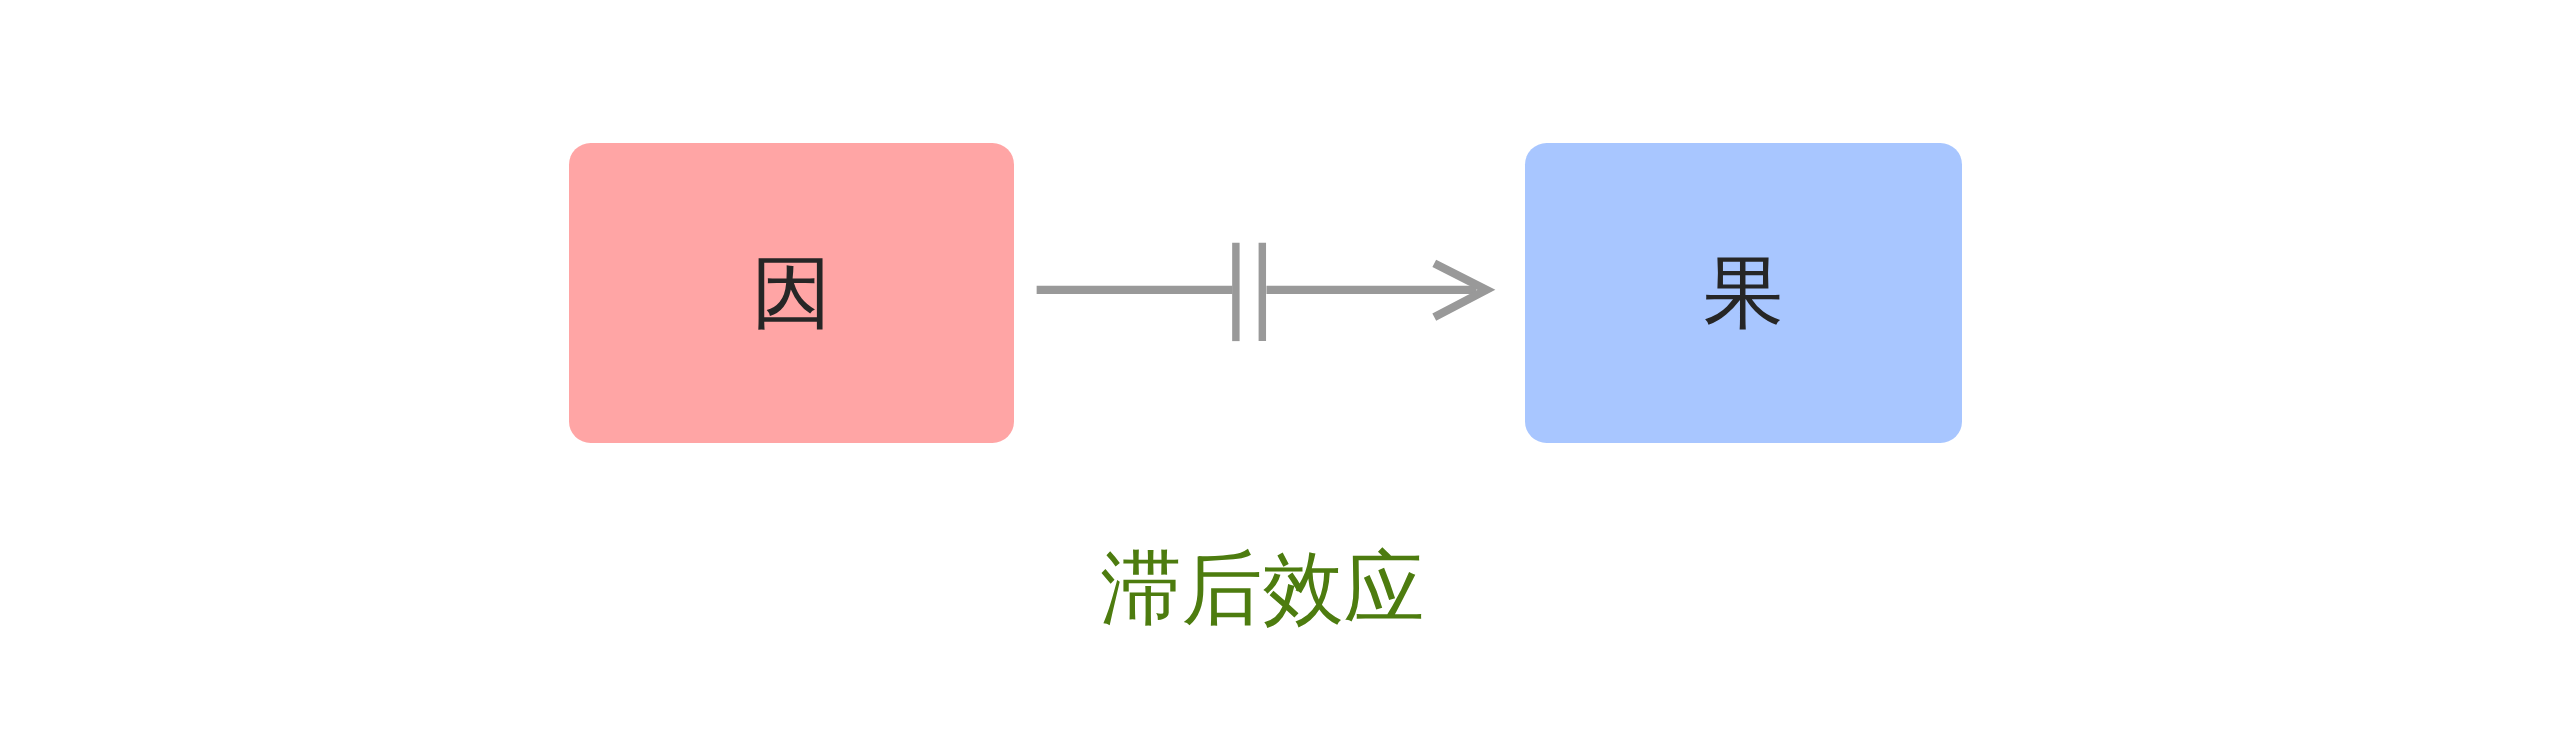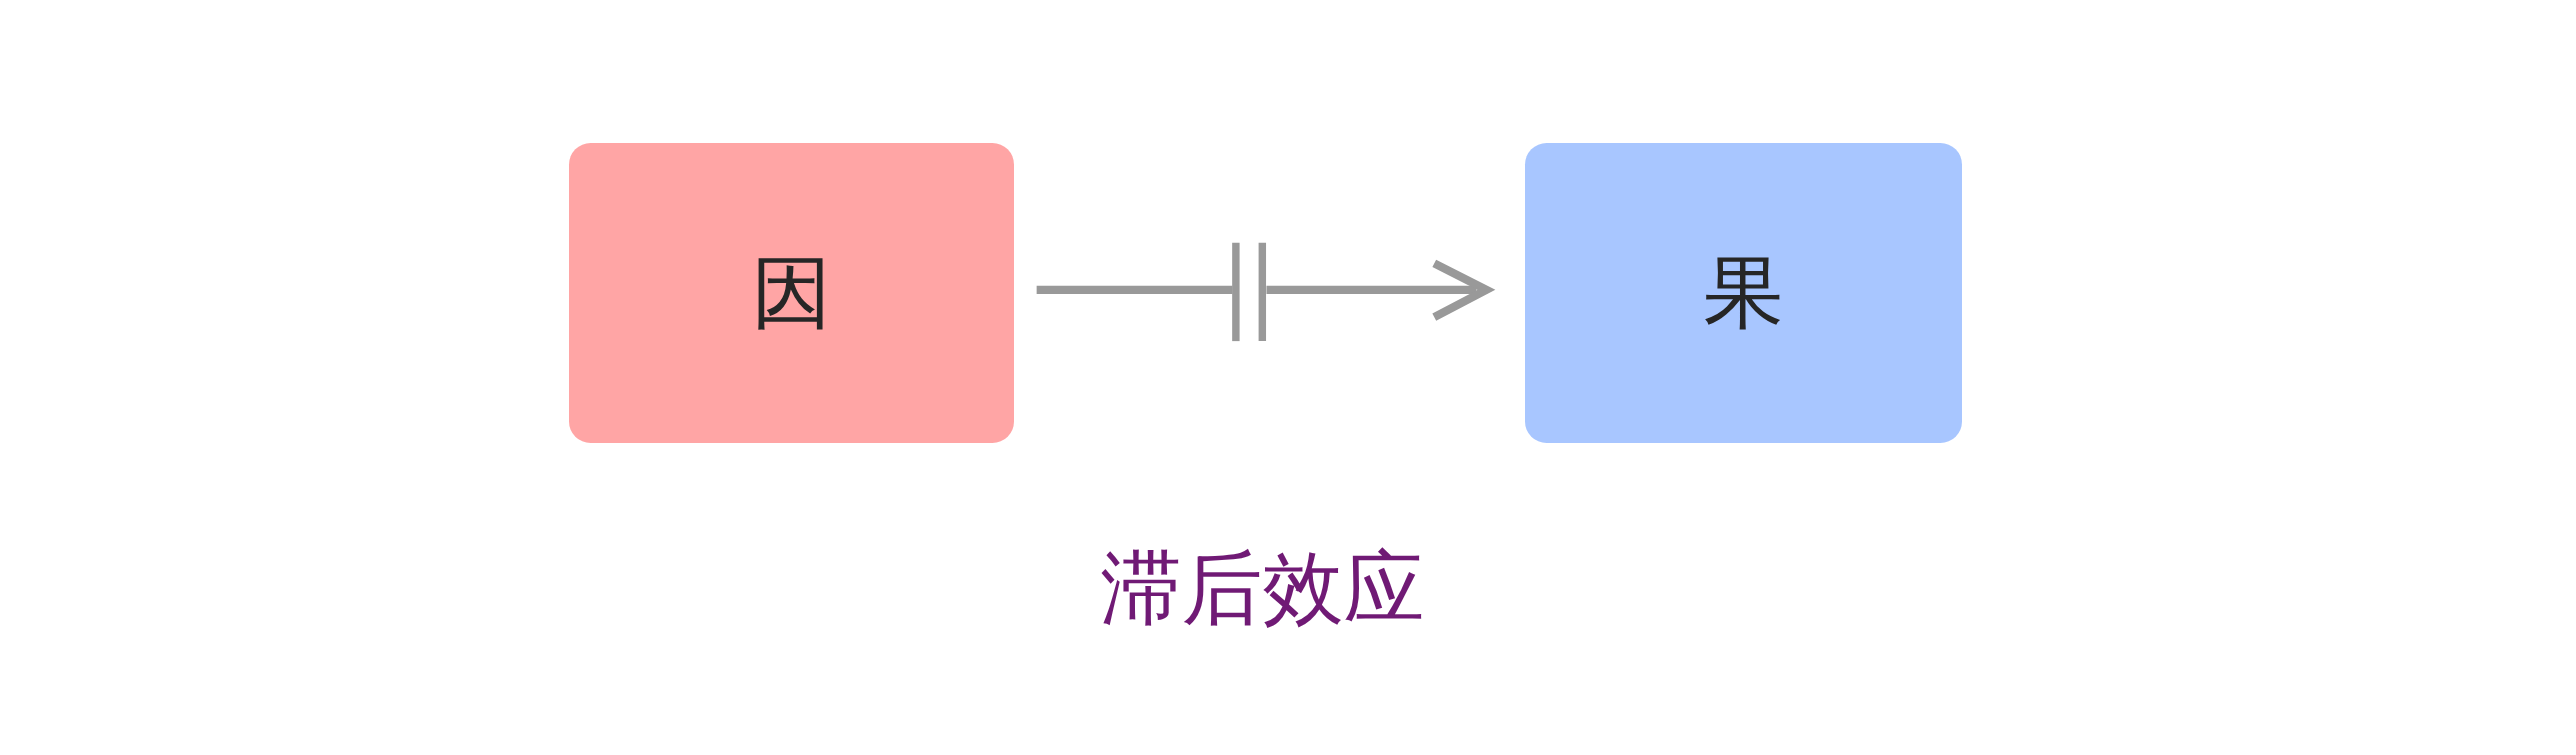--- a/index.html
+++ b/index.html
@@ -88,16 +88,16 @@
     <line class="edge-stroke" x1="8" y1="70" x2="245" y2="70" stroke-width="10"></line>
 
     <line class="edge-stroke" x1="249" y1="13" x2="249" y2="132" stroke-width="9"></line>
     <line class="edge-stroke" x1="281" y1="13" x2="281" y2="132" stroke-width="9"></line>
 
     <line class="edge-stroke" x1="286" y1="70" x2="540" y2="70" stroke-width="10"></line>
 
     <polyline class="edge-stroke" points="489,38 552,70 489,103" stroke-width="10" stroke-linecap="butt" stroke-linejoin="miter"></polyline>
   </svg>
 
-  <div class="edge-label" style="color: #701a75;">滞后效应</div>
+  <div class="edge-label" style="color: #4d7c0f;">滞后效应</div>
 
 </div>
 
 
 </body></html>

